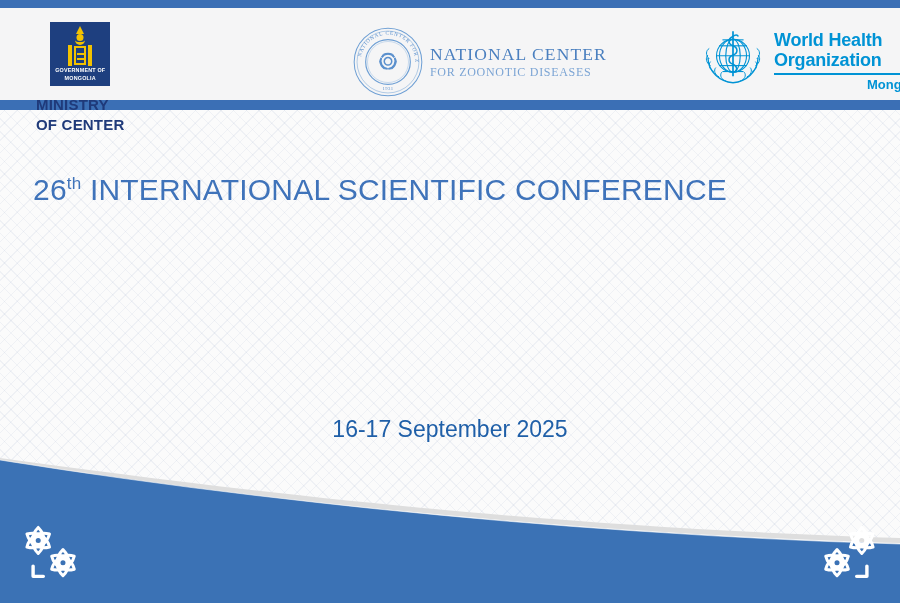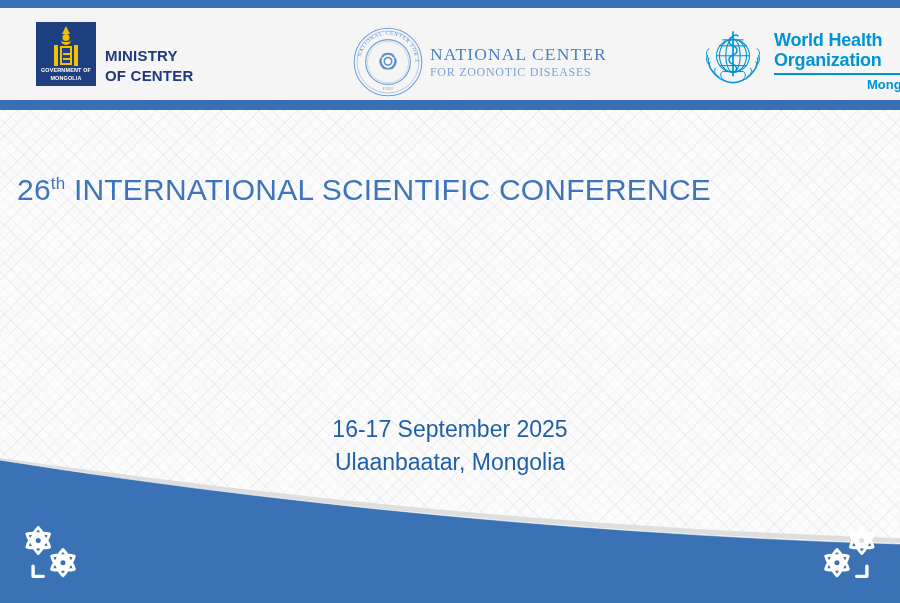--- a/index.html
+++ b/index.html
@@ -39,21 +39,21 @@
 
   
   .logo-row {
     position:absolute; left:0; top:8px;
     width:900px; height:92px;
   }
 
   
   .moh {
     position:absolute; left:36px; top:14px;
-    display:flex; align-items:flex-end; gap:9px;
+    display:flex; align-items:center; gap:9px;flex-direction:column;
   }
   .moh-crest {
     width:60px; height:64px;
     background:#1e3f7f;
     position:relative;
     display:flex; flex-direction:column;
     align-items:center; justify-content:flex-start;
     padding-top:4px;
   }
   .soyombo {
@@ -173,21 +173,21 @@
     background-color:#fbfbfb;
     background-image:
       repeating-linear-gradient(45deg,
         rgba(160,175,205,.13) 0 1px, transparent 1px 9px),
       repeating-linear-gradient(-45deg,
         rgba(160,175,205,.13) 0 1px, transparent 1px 9px);
   }
 
   
   .title-block {
-    position:absolute; left:0; top:172px;
+    position:absolute; left:16px; top:172px;
     width:728px; text-align:center;
   }
   .title-line-1 {
     color:#3f73ba;
     font-size:30px;
     font-weight:normal;
     letter-spacing:.2px;
     line-height:1.2;
   }
   .title-line-1 .sup {
@@ -353,21 +353,20 @@
   </div>
 
   <div class="title-block">
     <div class="title-line-1">
       <span>26</span><span class="sup">th</span><span> INTERNATIONAL SCIENTIFIC CONFERENCE</span>
     </div>
   </div>
 
   <div class="meta-block">
     <div class="meta-line">16-17 September 2025</div>
-    <div class="meta-line">Ulaanbaatar, Mongolia</div>
   </div>
 
   <svg class="wave" viewBox="0 0 900 163" preserveAspectRatio="none">
     <path d="M0,18 C220,48 520,86 900,98 L900,163 L0,163 Z" fill="#dedede"></path>
     <path d="M0,23 C220,53 520,91 900,103 L900,163 L0,163 Z" fill="#f2f2f2"></path>
     <path d="M0,20 C200,52 520,92 900,104 L900,163 L0,163 Z" fill="#3b72b5"></path>
     <path d="M0,20 C200,52 520,92 900,104" fill="none" stroke="#ffffff" stroke-width="1.1" opacity=".55"></path>
   </svg>
 
   <svg class="knot-left" viewBox="0 0 100 82">

